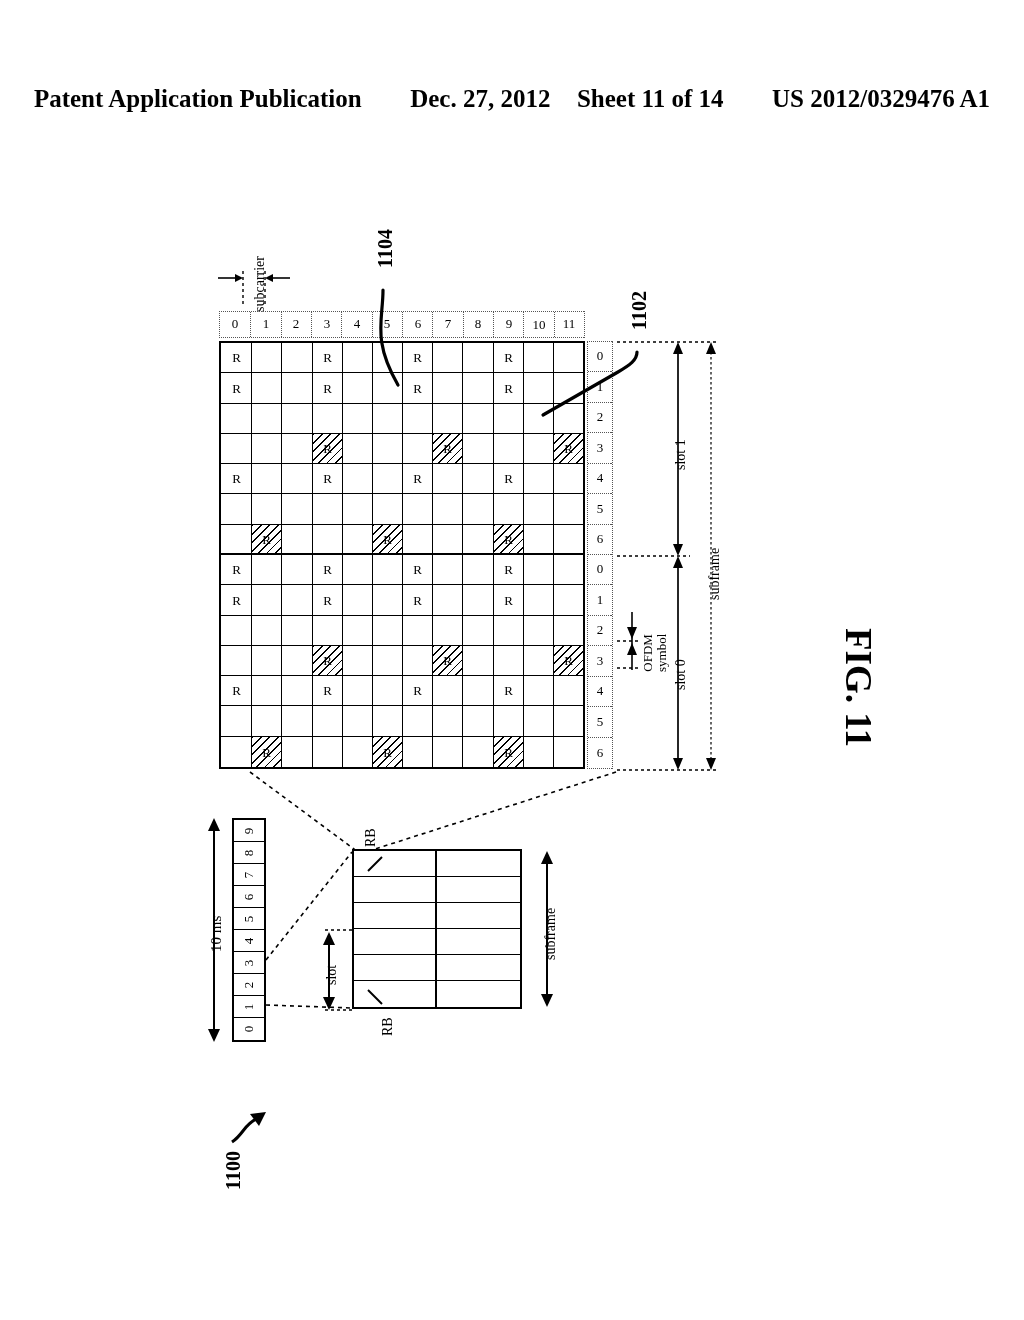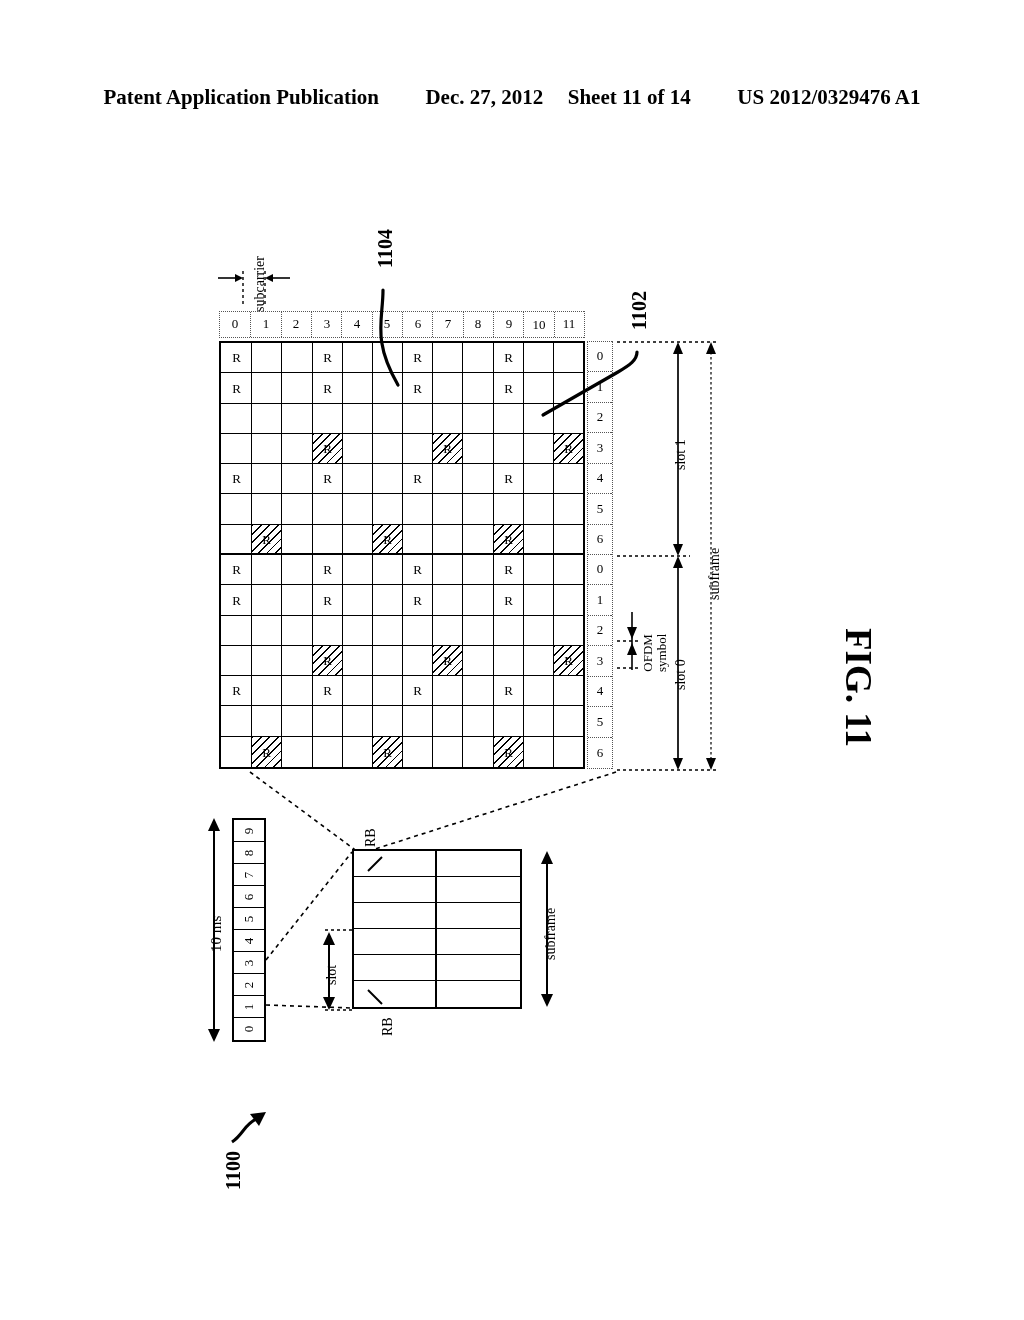--- a/index.html
+++ b/index.html
@@ -18,21 +18,21 @@
 
   
   #page-header {
     position: absolute;
     top: 85px;
     left: 0;
     width: 1024px;
     text-align: center;
     font-family: "Liberation Serif", serif;
     font-weight: bold;
-    font-size: 21px;
+    font-size: 25px;
     letter-spacing: 0px;
     white-space: nowrap;
   }
   #page-header .hdr-seg { display: inline-block; }
   #page-header .gap-lg { display: inline-block; width: 36px; }
   #page-header .gap-sm { display: inline-block; width: 14px; }
 
   
   #figure-canvas {
     position: absolute;

